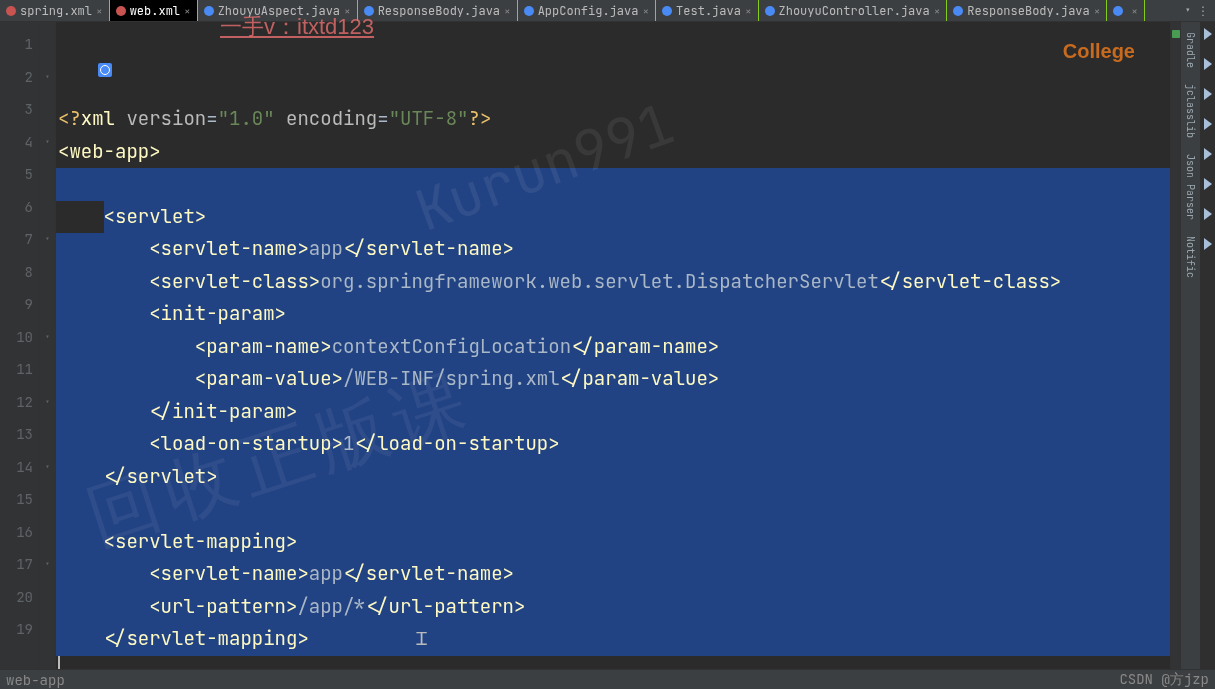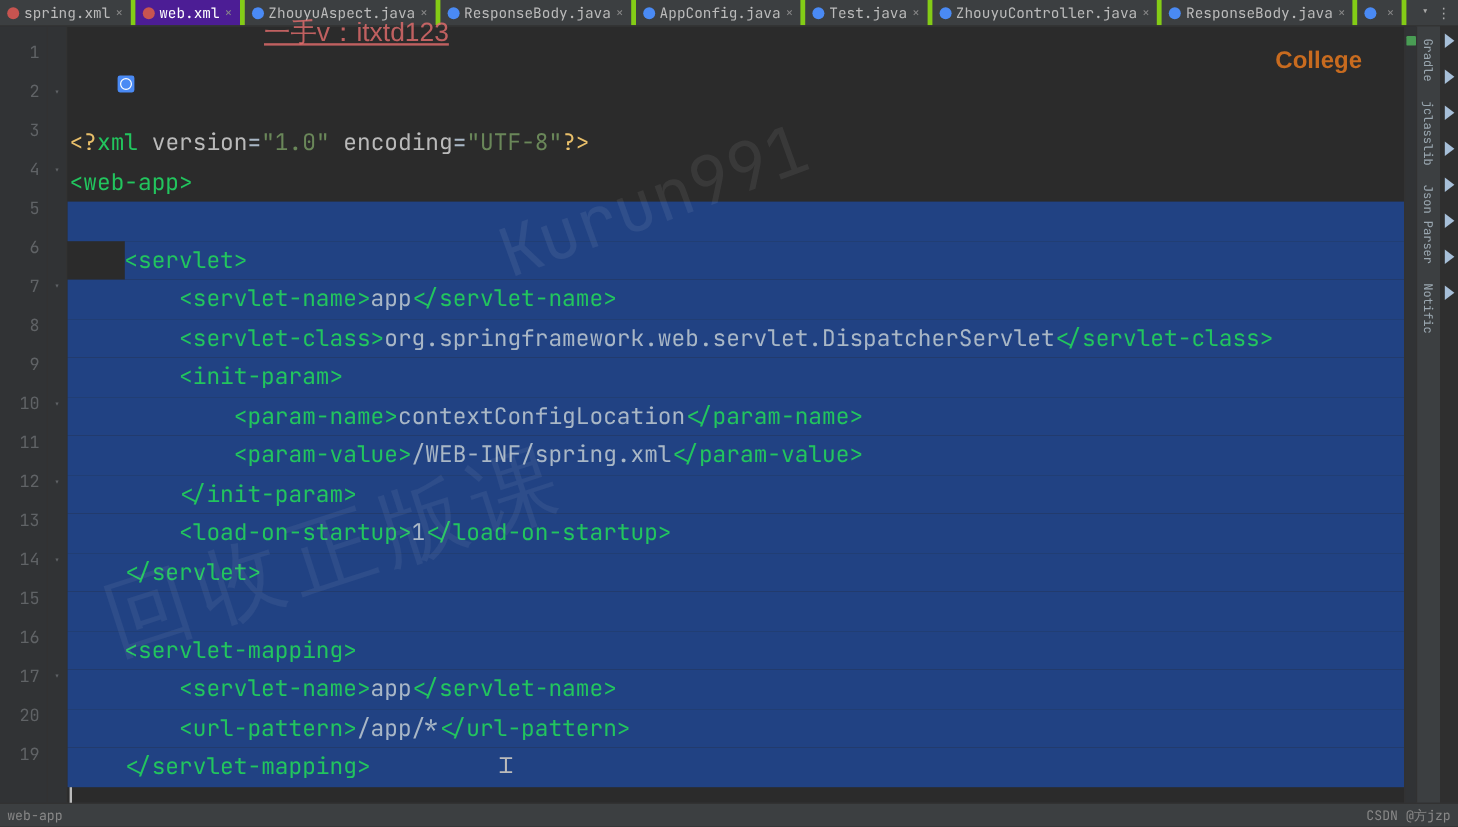--- a/index.html
+++ b/index.html
@@ -10,23 +10,23 @@
   }
   .root { display:flex; flex-direction:column; width:100%; height:100%; }
 
   
   .tabs {
     display:flex; align-items:center; height:22px; background:#3c3f41;
     border-bottom:1px solid #323232; font-size:12px; user-select:none; overflow:hidden;
   }
   .tab {
     display:flex; align-items:center; gap:4px; padding:0 6px; height:100%;
-    border-right:4px solid #84cc16; color:#bbb; white-space:nowrap;
-  }
-  .tab.active { background:#4c1d95; color:#fff; }
+    border-right:1px solid #84cc16; color:#bbb; white-space:nowrap;
+  }
+  .tab.active { background:#000000; color:#fff; }
   .tab .dot { width:10px; height:10px; border-radius:50%; background:#4a8af4; display:inline-block; }
   .tab .dot.x1 { background:#c75450; }
   .tab .close { color:#888; font-size:11px; }
   .tab-actions { margin-left:auto; display:flex; gap:6px; padding:0 6px; color:#aaa; }
   .chev { font-size:11px; }
 
   
   .main { flex:1; display:flex; min-height:0; }
   .gutter {
     width:40px; background:#313335; border-right:1px solid #323232;
@@ -40,40 +40,40 @@
   .editor {
     flex:1; padding-top:6px; font-size:19px;
     white-space:pre; overflow:hidden; position:relative;
   }
   .line { height:32.5px; line-height:32.5px; padding-left:2px; position:relative; }
   .line .sel {
     position:absolute; top:0; bottom:0; background:#214283; z-index:-1;
   }
 
   .t-dec  { color:#e8bf6a; }
-  .t-tag  { color:#22c55e;text-align:right; }
+  .t-tag  { color:#fef9c3;text-align:right; }
   .t-attr { color:#bababa; }
   .t-str  { color:#6a8759; }
   .t-txt  { color:#a9b7c6; }
 
   .right-stripe { width:10px; background:#313335; border-left:1px solid #323232; }
   .marker-ok { width:8px; height:8px; margin:8px auto 0; background:#499c54; border-radius:1px; }
 
   
   .toolbar-right {
     width:20px; background:#3c3f41; border-left:1px solid #323232;
     display:flex; flex-direction:column; align-items:center; padding-top:4px;
     font-size:10px; color:#9aa7b0;
   }
   .toolbar-right .ti { writing-mode:vertical-rl; margin:6px 0 10px; }
 
   
   .status {
     height:20px; background:#3c3f41; border-top:1px solid #323232;
-    display:flex; align-items:center; padding:0 6px; font-size:11px; color:#888;
+    display:flex; align-items:center; padding:0 6px; font-size:14px; color:#888;
   }
   .status .r { margin-left:auto; }
 
   
   .wm1 {
     position:absolute; left:80px; top:410px; color:rgba(255,255,255,0.06);
     font-size:72px; transform:rotate(-18deg); pointer-events:none; z-index:5;
     letter-spacing:8px;
   }
   .wm2 {

